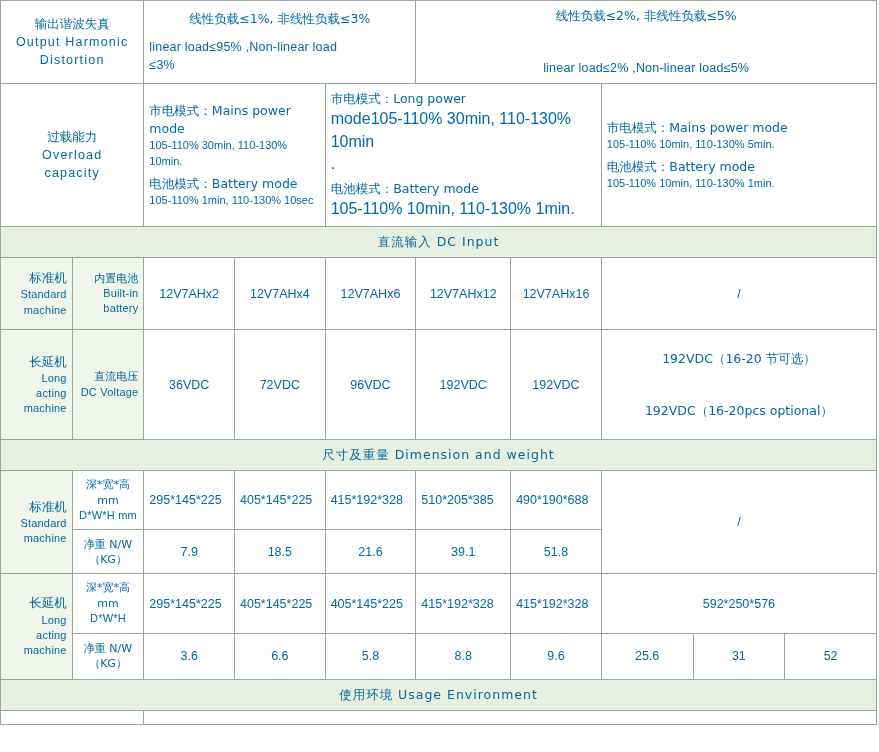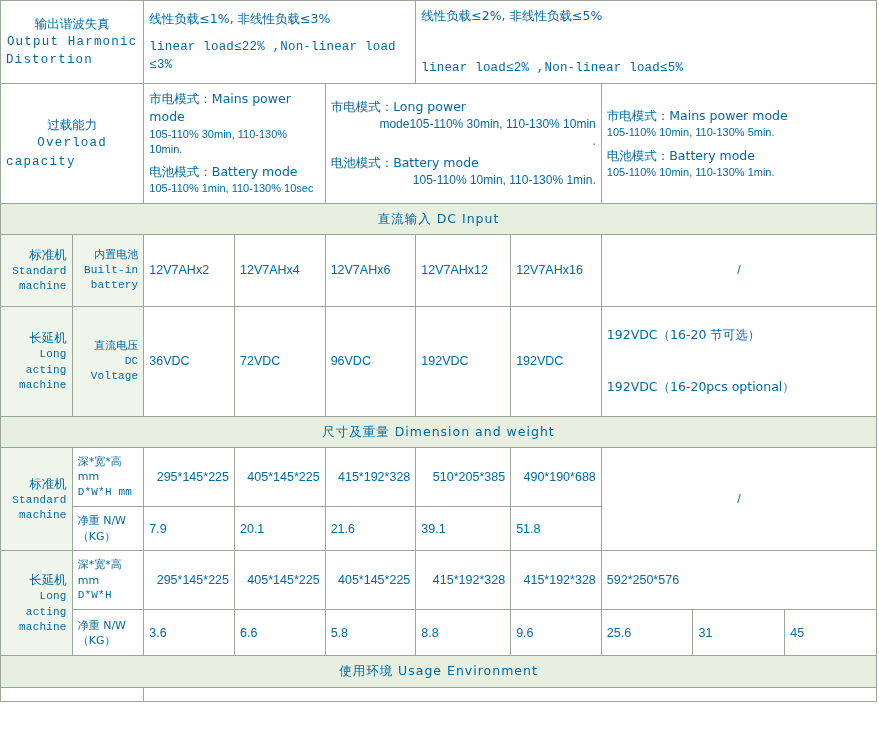--- a/index.html
+++ b/index.html
@@ -28,50 +28,50 @@
     border: 1px solid #9aa69a;
     padding: 6px 5px;
     vertical-align: middle;
     font-size: 12.5px;
     line-height: 1.45;
     color: #0369a1;
     word-wrap: break-word;
     overflow-wrap: break-word;
   }
   .cn { font-family: "DejaVu Sans", sans-serif; }
-  .mono-ish { font-family: Liberation Mono, monospace; letter-spacing: 0.2px; }
-  .center { text-align: left; }
+  .mono-ish { font-family: Liberation Sans, sans-serif; letter-spacing: 0.2px; }
+  .center { text-align: center; }
   .left { text-align: left; }
   .band {
     background: #e6efe0;
     text-align: center;
     font-size: 14px;
     letter-spacing: 1px;
     padding: 5px 0;
   }
   .rowlabel {
     background: #f0f5ec;
     text-align: right;
     font-size: 12.5px;
     line-height: 1.9;
   }
   .rowlabel-plain {
     text-align: center;
     font-size: 12.5px;
     line-height: 1.9;
   }
   .small { font-size: 11px; line-height: 1.4; }
-  .tiny { font-size: 12px; line-height: 1.4; text-align: right; }
+  .tiny { font-size: 16px; line-height: 1.4; }
   .spaced { letter-spacing: 1.2px; }
   .pline { margin: 0 0 2px 0; }
   .pline:last-child { margin-bottom: 0; }
   .cellstack p { margin: 0; }
   .slash { text-align: center; font-size: 13px; }
-  .numc { font-size: 12.5px; }
-  .dimc { text-align: right; font-size: 12px; }
+  .numc { text-align: center; font-size: 12.5px; }
+  .dimc { text-align: left; font-size: 12px; }
 </style>
 </head>
 <body>
 
 <div class="sheet">
   <table class="spec">
     <colgroup>
       <col style="width:68px">
       <col style="width:68px">
       <col style="width:86px">
@@ -86,21 +86,21 @@
 
     <tbody>
         <tr>
       <td colspan="2" class="rowlabel-plain cellstack">
         <p class="pline cn">输出谐波失真</p>
         <p class="pline mono-ish spaced">Output Harmonic</p>
         <p class="pline mono-ish spaced center">Distortion</p>
       </td>
       <td colspan="3" class="cellstack">
         <p class="pline cn center">线性负载≤1%, 非线性负载≤3%</p>
-        <p class="pline mono-ish left" style="margin-top:10px">linear load≤22% ,Non-linear load</p>
+        <p class="pline mono-ish left" style="margin-top:10px">linear load≤95% ,Non-linear load</p>
         <p class="pline mono-ish left">≤3%</p>
       </td>
       <td colspan="5" class="cellstack">
         <p class="pline cn center">线性负载≤2%, 非线性负载≤5%</p>
         <p class="pline mono-ish center" style="margin-top:34px">linear load≤2% ,Non-linear load≤5%</p>
       </td>
     </tr>
 
     <tr>
       <td colspan="2" class="rowlabel-plain cellstack">
@@ -195,21 +195,21 @@
       <td class="dimc">490*190*688</td>
       <td colspan="3" rowspan="2" class="slash">/</td>
     </tr>
 
     <tr style="height:44px">
       <td class="cellstack center">
         <p class="pline cn small">净重 N/W</p>
         <p class="pline cn small">（KG）</p>
       </td>
       <td class="numc">7.9</td>
-      <td class="numc">20.1</td>
+      <td class="numc">18.5</td>
       <td class="numc">21.6</td>
       <td class="numc">39.1</td>
       <td class="numc">51.8</td>
     </tr>
 
     <tr style="height:46px">
       <td rowspan="2" class="rowlabel cellstack">
         <p class="pline cn">长延机</p>
         <p class="pline mono-ish small">Long</p>
         <p class="pline mono-ish small">acting</p>
@@ -232,21 +232,21 @@
         <p class="pline cn small">净重 N/W</p>
         <p class="pline cn small">（KG）</p>
       </td>
       <td class="numc">3.6</td>
       <td class="numc">6.6</td>
       <td class="numc">5.8</td>
       <td class="numc">8.8</td>
       <td class="numc">9.6</td>
       <td class="numc">25.6</td>
       <td class="numc">31</td>
-      <td class="numc">45</td>
+      <td class="numc">52</td>
     </tr>
 
     <tr>
       <td colspan="10" class="band cn">使用环境 Usage Environment</td>
     </tr>
 
     <tr style="height:14px">
       <td colspan="2"></td>
       <td colspan="8"></td>
     </tr>

